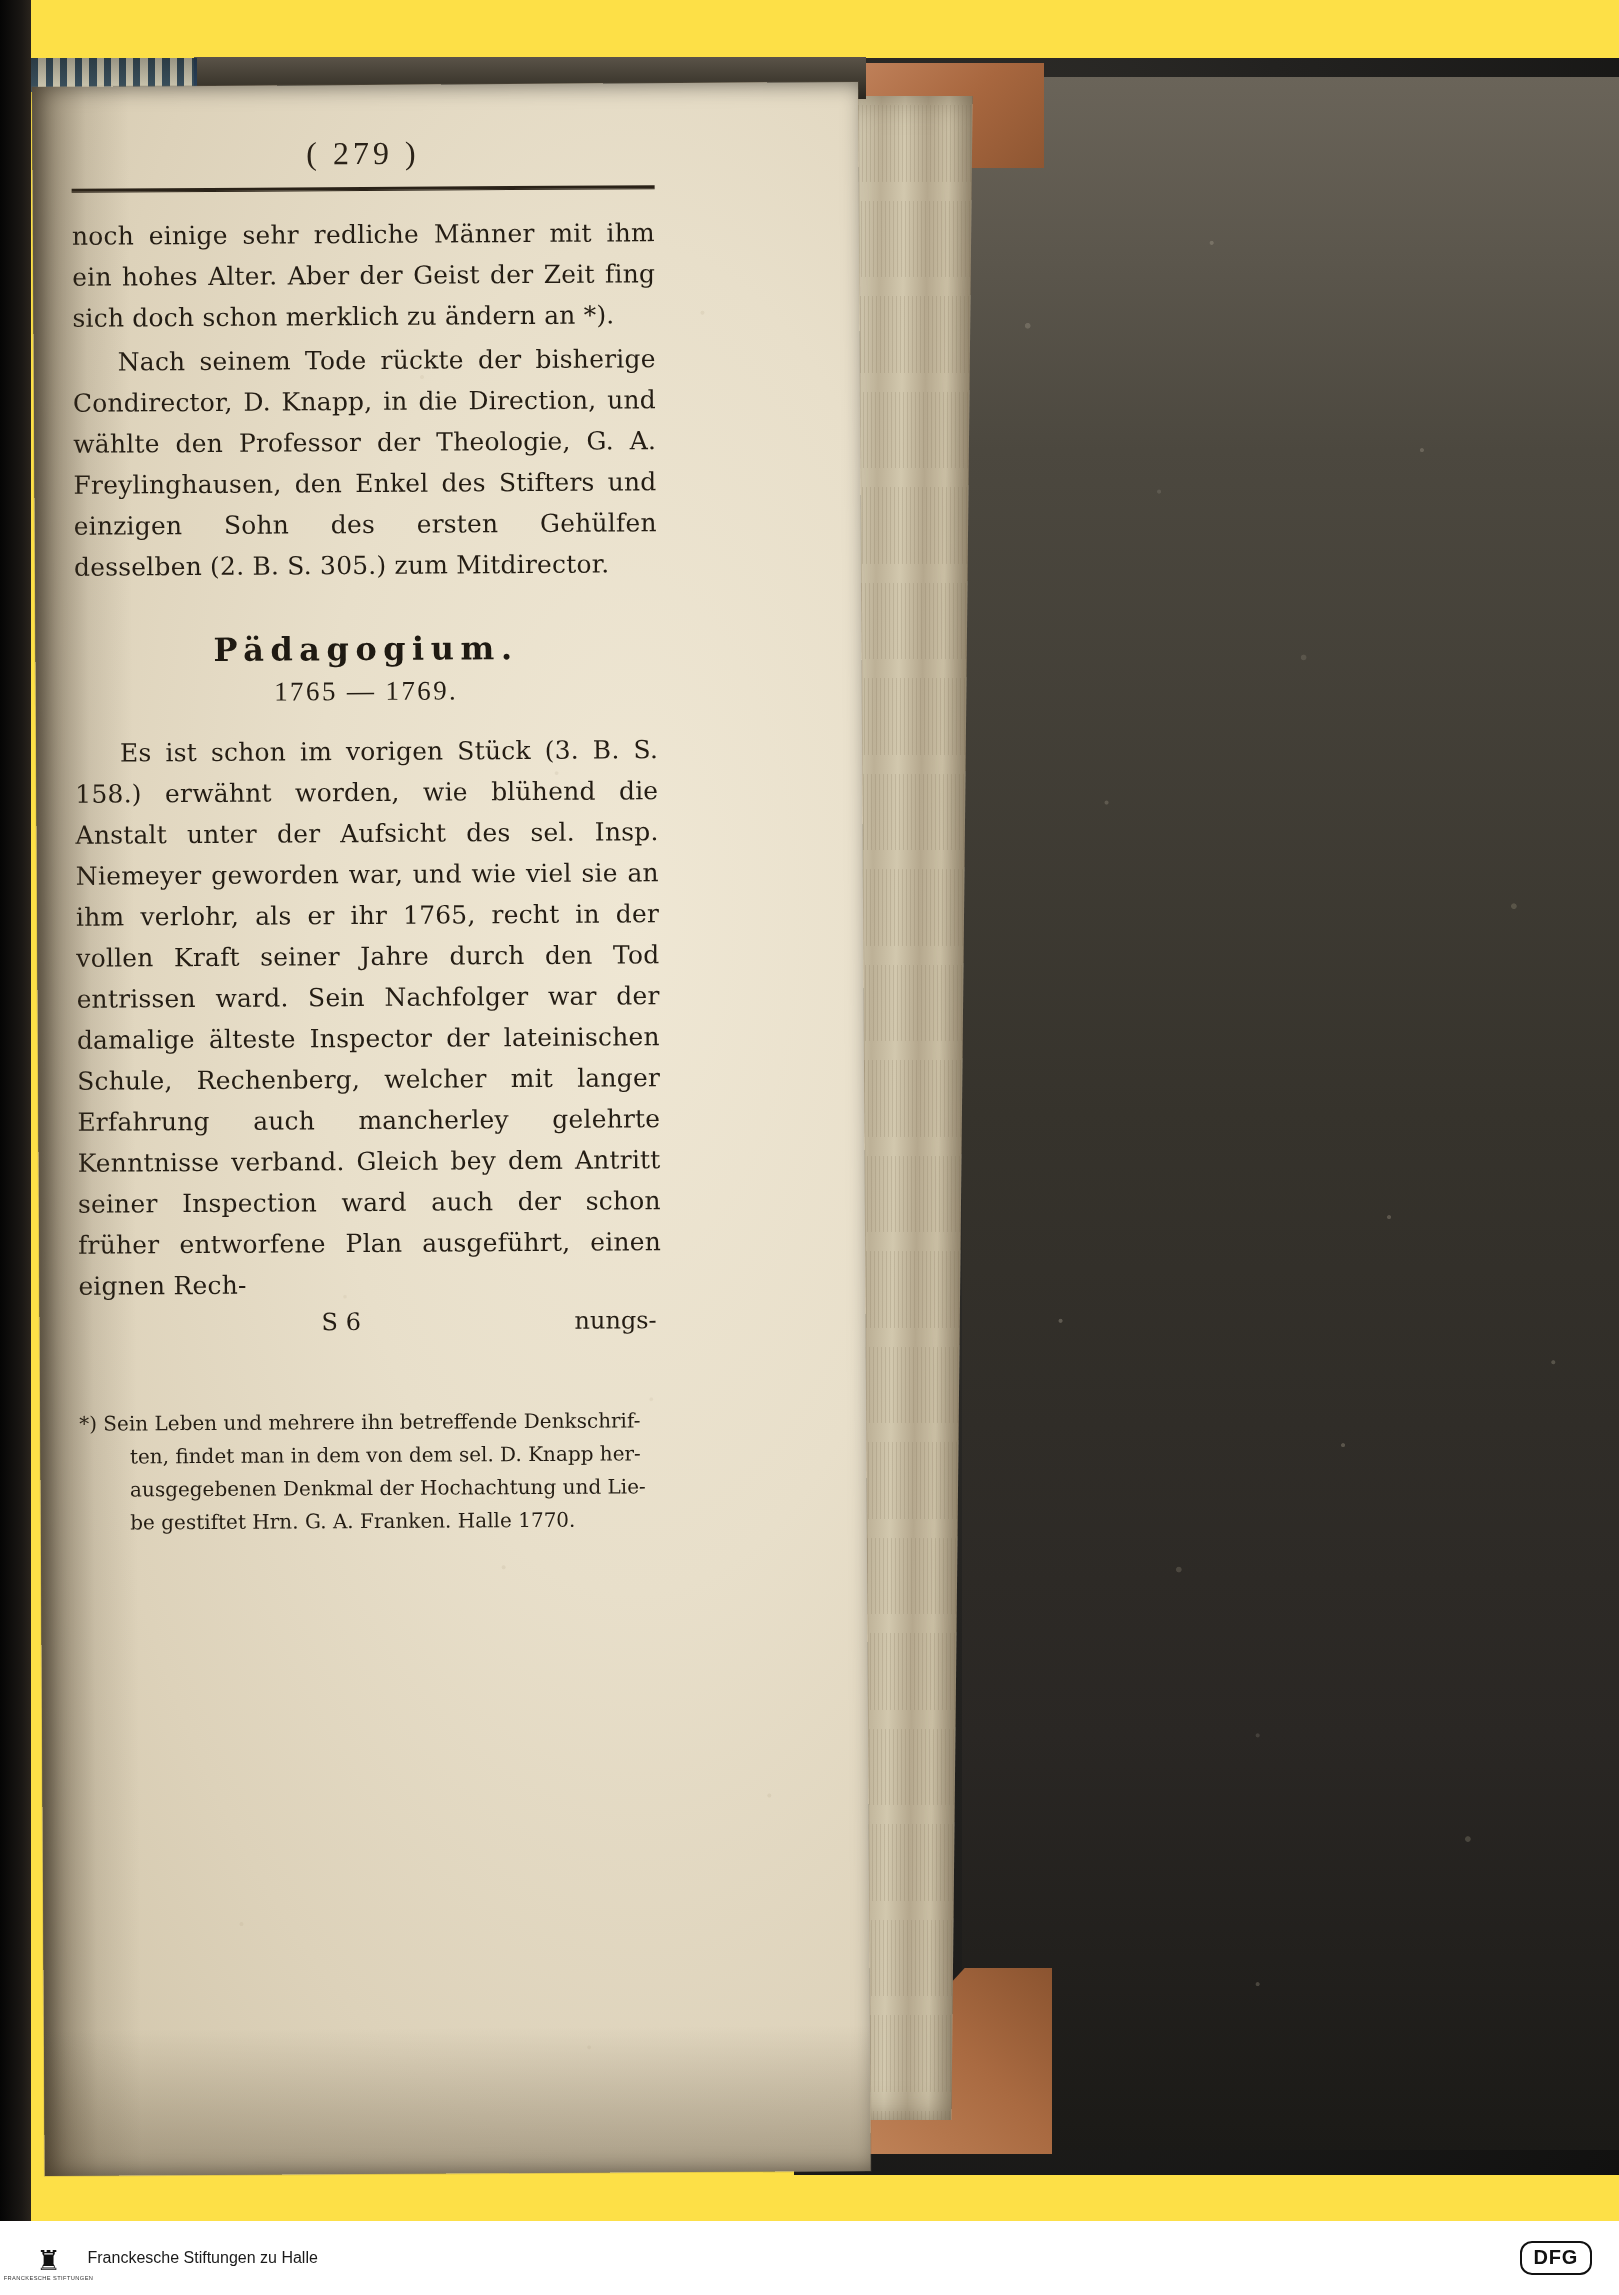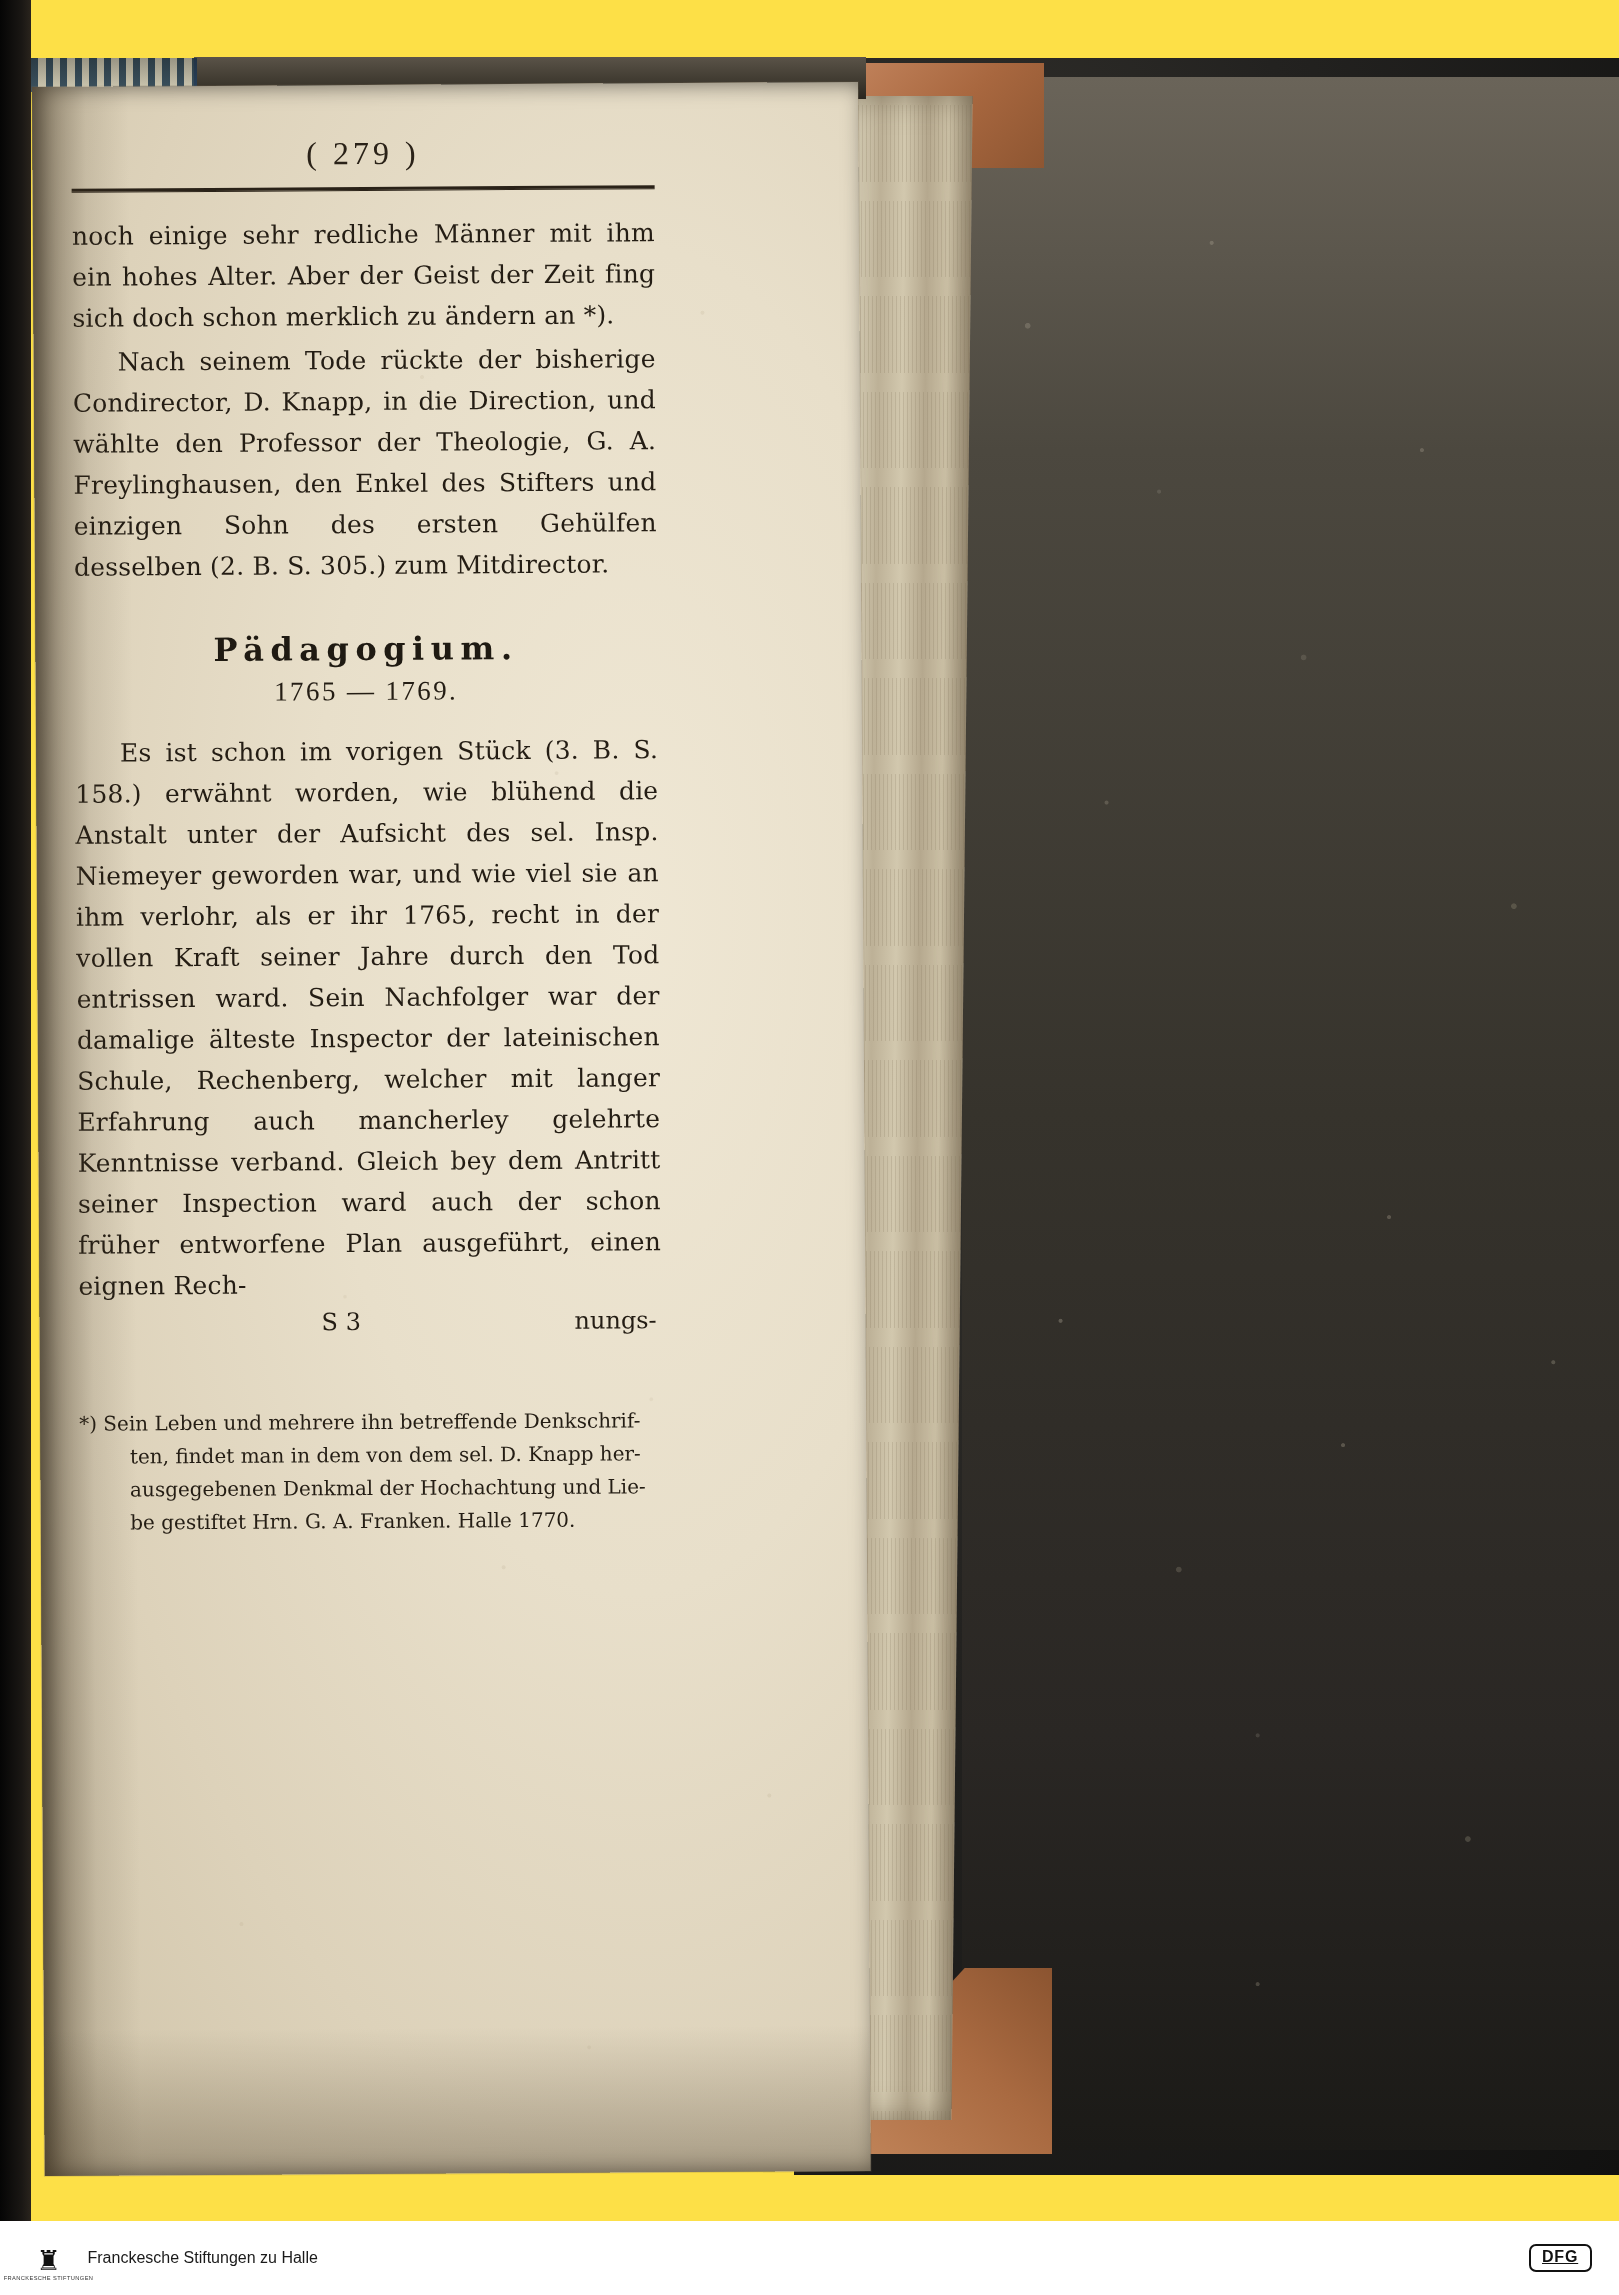--- a/index.html
+++ b/index.html
@@ -274,28 +274,27 @@
     font-size: 5.7px; letter-spacing: 0.4px; color: #333; font-family: "Liberation Sans", sans-serif;
     white-space: nowrap;
   }
   .vb-label {
     font-family: "Liberation Sans", sans-serif;
     font-size: 16px;
     color: #1a1a1a;
   }
   .dfg-logo {
     border: 2.4px solid #111;
-    border-radius: 7px;
+    border-radius: 12px;
     padding: 2.4px 11.3px 4px 11.3px;
     font-family: "Liberation Sans", sans-serif;
     font-weight: 700;
-    font-size: 16px;
+    font-size: 20px;
     letter-spacing: 0.8px;
     color: #111;
-    text-decoration: underline;
   }
 </style>
 </head>
 <body>
 
 <div id="scan">
 
   <div class="gutter-left"></div>
   <div class="book-block"></div>
   <div class="board-right"></div>
@@ -318,21 +317,21 @@
 
       <p class="para">noch einige sehr redliche Männer mit ihm ein hohes Alter.   Aber der Geist der Zeit fing sich doch schon merklich zu ändern an *).</p>
       <p class="para indent">Nach seinem Tode rückte der bisherige Condirector, D. Knapp, in die Direction, und wählte den Professor der Theologie, G. A. Freylinghausen, den Enkel des Stifters und einzigen Sohn des ersten Gehülfen desselben (2. B. S. 305.) zum Mitdirector.</p>
 
       <h2 class="heading">Pädagogium.</h2>
       <div class="subheading">1765 — 1769.</div>
 
       <p class="para indent">Es ist schon im vorigen Stück (3. B. S. 158.) erwähnt worden, wie blühend die Anstalt unter der Aufsicht des sel. Insp. Niemeyer geworden war, und wie viel sie an ihm verlohr, als er ihr 1765, recht in der vollen Kraft seiner Jahre durch den Tod entrissen ward.   Sein Nachfolger war der damalige älteste Inspector der lateinischen Schule, Rechenberg, welcher mit langer Erfahrung auch mancherley gelehrte Kenntnisse verband.   Gleich bey dem Antritt seiner Inspection ward auch der schon früher entworfene Plan ausgeführt, einen eignen Rech-</p>
 
       <div class="catchline">
-        <span>S 3</span>
+        <span>S 6</span>
         <span>nungs-</span>
       </div>
 
       <div class="footnote-rule"></div>
 
       <div class="footnote">
         <span class="fn-line">*) Sein Leben und mehrere ihn betreffende Denkschrif-</span>
         <span class="fn-line">ten, findet man in dem von dem sel. D. Knapp her-</span>
         <span class="fn-line">ausgegebenen Denkmal der Hochachtung und Lie-</span>
         <span class="fn-line">be gestiftet Hrn. G. A. Franken.   Halle 1770.</span>

